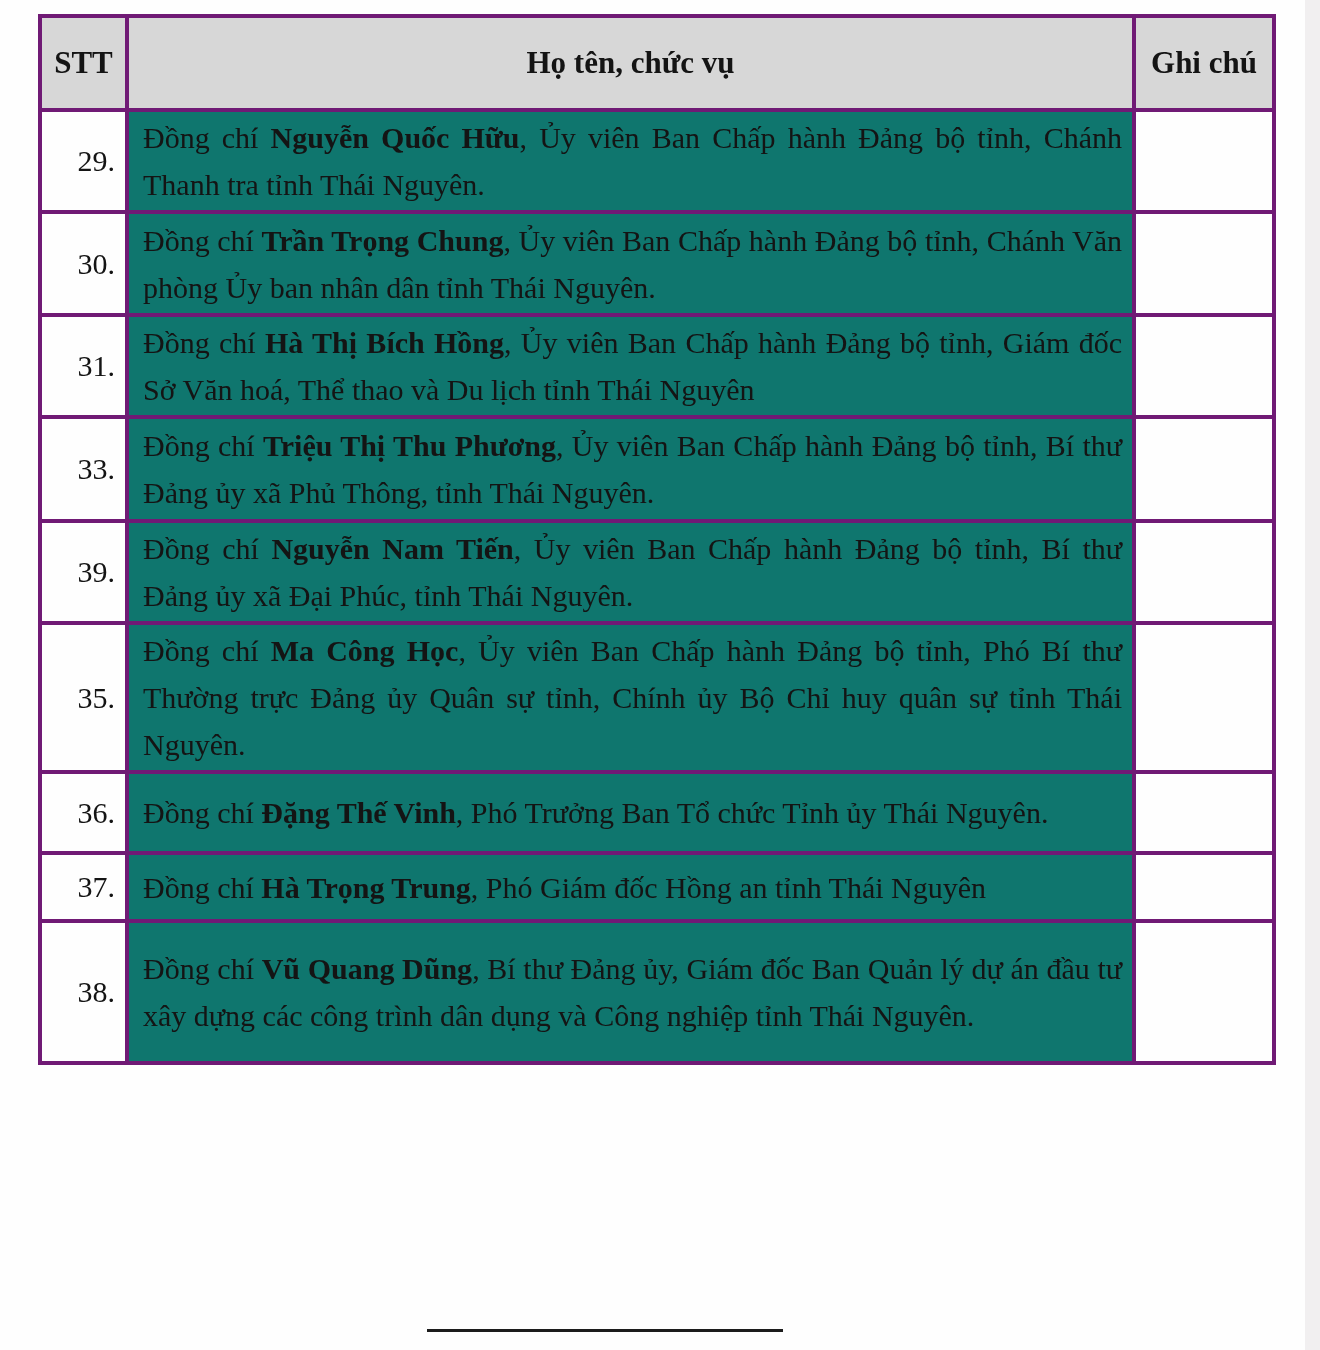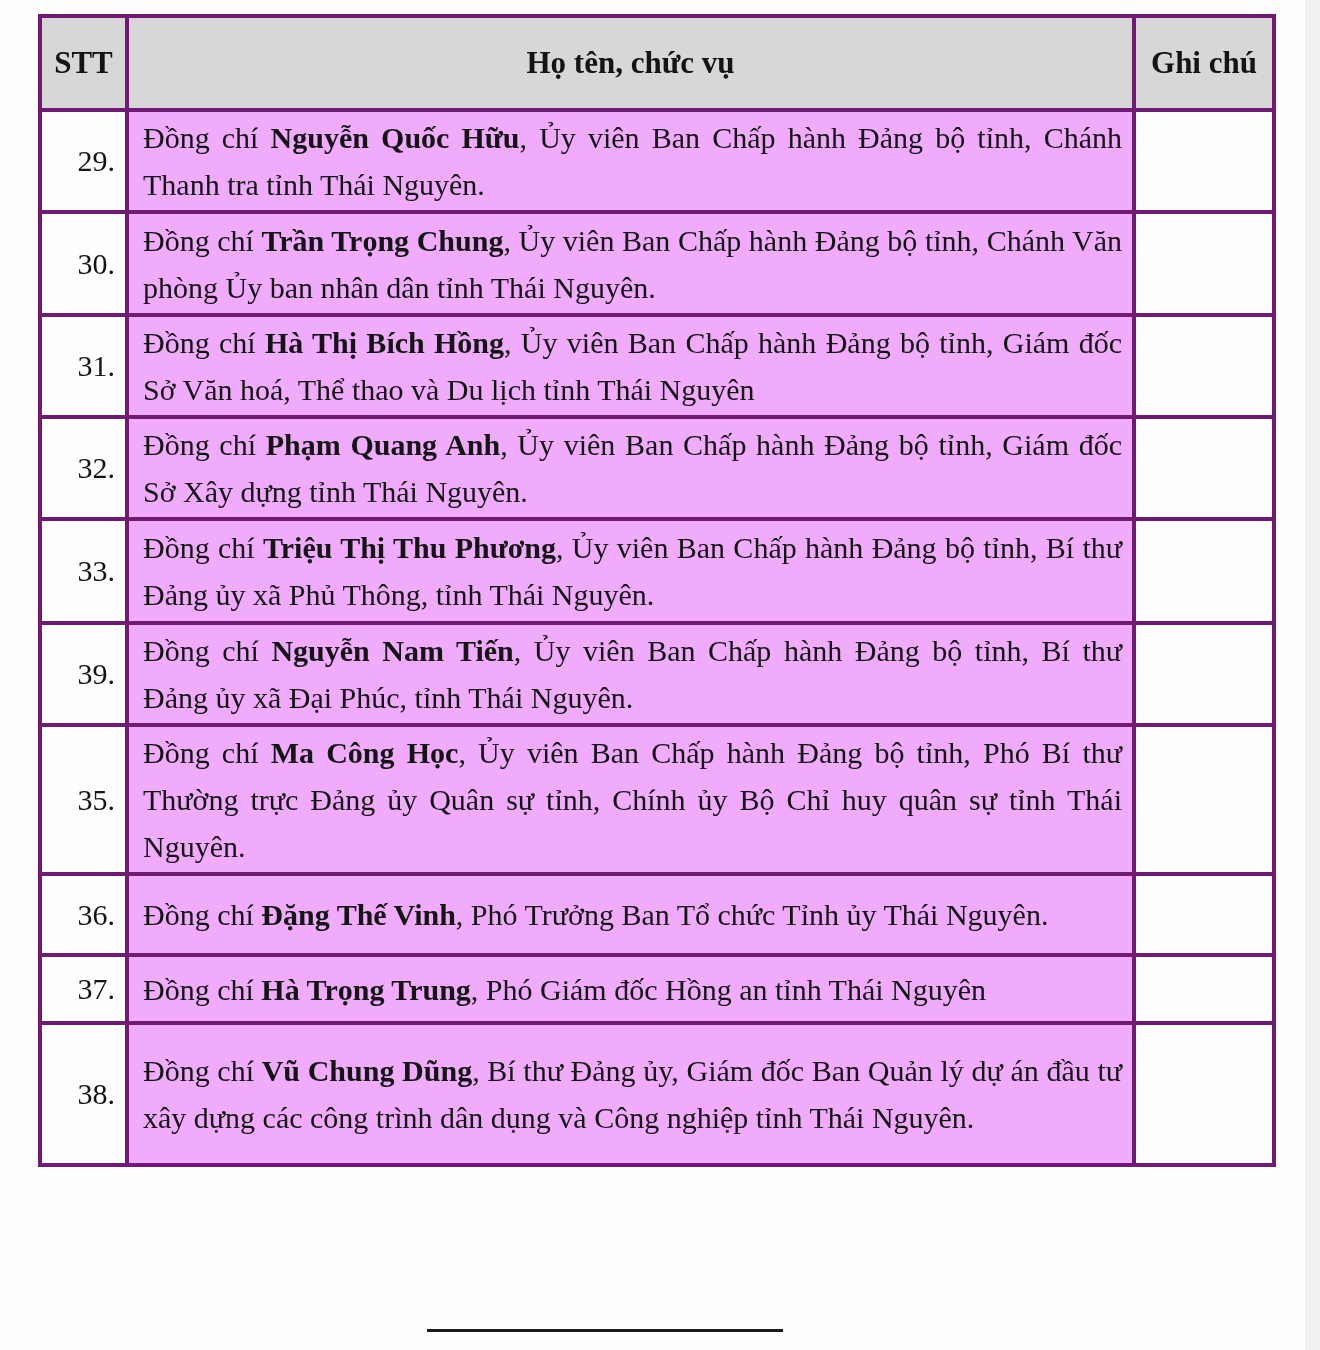--- a/index.html
+++ b/index.html
@@ -45,21 +45,21 @@
     text-align: right;
     padding-right: 10px;
     font-size: 30px;
     background: #fefefe;
   }
   td.txt {
     padding: 2px 10px 2px 14px;
     font-size: 30px;
     line-height: 47px;
     text-align: justify;
-    background: #f0abfc;
+    background: #0f766e;
   }
   td.txt b { font-weight: bold; }
   td.note { background: #fefefe; }
 
   
   tr.r0 { height: 95px;  }
   tr.r1 { height: 103px; }
   tr.r2 { height: 102px; }
   tr.r3 { height: 98px;  }
   tr.r4 { height: 104px; font-family: Liberation Serif, serif; }
@@ -103,25 +103,20 @@
       <tr class="r1">
         <td class="stt">30.</td>
         <td class="txt"><span>Đồng chí </span><b>Trần Trọng Chung</b><span>, Ủy viên Ban Chấp hành Đảng bộ tỉnh, Chánh Văn phòng Ủy ban nhân dân tỉnh Thái Nguyên.</span></td>
         <td class="note"></td>
       </tr>
       <tr class="r2">
         <td class="stt">31.</td>
         <td class="txt"><span>Đồng chí </span><b>Hà Thị Bích Hồng</b><span>, Ủy viên Ban Chấp hành Đảng bộ tỉnh, Giám đốc Sở Văn hoá, Thể thao và Du lịch tỉnh Thái Nguyên</span></td>
         <td class="note"></td>
       </tr>
-      <tr class="r3">
-        <td class="stt">32.</td>
-        <td class="txt"><span>Đồng chí </span><b>Phạm Quang Anh</b><span>, Ủy viên Ban Chấp hành Đảng bộ tỉnh, Giám đốc Sở Xây dựng tỉnh Thái Nguyên.</span></td>
-        <td class="note"></td>
-      </tr>
       <tr class="r4">
         <td class="stt">33.</td>
         <td class="txt"><span>Đồng chí </span><b>Triệu Thị Thu Phương</b><span>, Ủy viên Ban Chấp hành Đảng bộ tỉnh, Bí thư Đảng ủy xã Phủ Thông, tỉnh Thái Nguyên.</span></td>
         <td class="note"></td>
       </tr>
       <tr class="r5">
         <td class="stt">39.</td>
         <td class="txt"><span>Đồng chí </span><b>Nguyễn Nam Tiến</b><span>, Ủy viên Ban Chấp hành Đảng bộ tỉnh, Bí thư Đảng ủy xã Đại Phúc, tỉnh Thái Nguyên.</span></td>
         <td class="note"></td>
       </tr>
@@ -135,21 +130,21 @@
         <td class="txt"><span>Đồng chí </span><b>Đặng Thế Vinh</b><span>, Phó Trưởng Ban Tổ chức Tỉnh ủy Thái Nguyên.</span></td>
         <td class="note"></td>
       </tr>
       <tr class="r8">
         <td class="stt">37.</td>
         <td class="txt"><span>Đồng chí </span><b>Hà Trọng Trung</b><span>, Phó Giám đốc Hồng an tỉnh Thái Nguyên</span></td>
         <td class="note"></td>
       </tr>
       <tr class="r9">
         <td class="stt">38.</td>
-        <td class="txt"><span>Đồng chí </span><b>Vũ Chung Dũng</b><span>, Bí thư Đảng ủy, Giám đốc Ban Quản lý dự án đầu tư xây dựng các công trình dân dụng và Công nghiệp tỉnh Thái Nguyên.</span></td>
+        <td class="txt"><span>Đồng chí </span><b>Vũ Quang Dũng</b><span>, Bí thư Đảng ủy, Giám đốc Ban Quản lý dự án đầu tư xây dựng các công trình dân dụng và Công nghiệp tỉnh Thái Nguyên.</span></td>
         <td class="note"></td>
       </tr>
     </tbody>
   </table>
 
   <div class="footer-line"></div>
   <div class="edge-strip"></div>
 
 </div>
 

